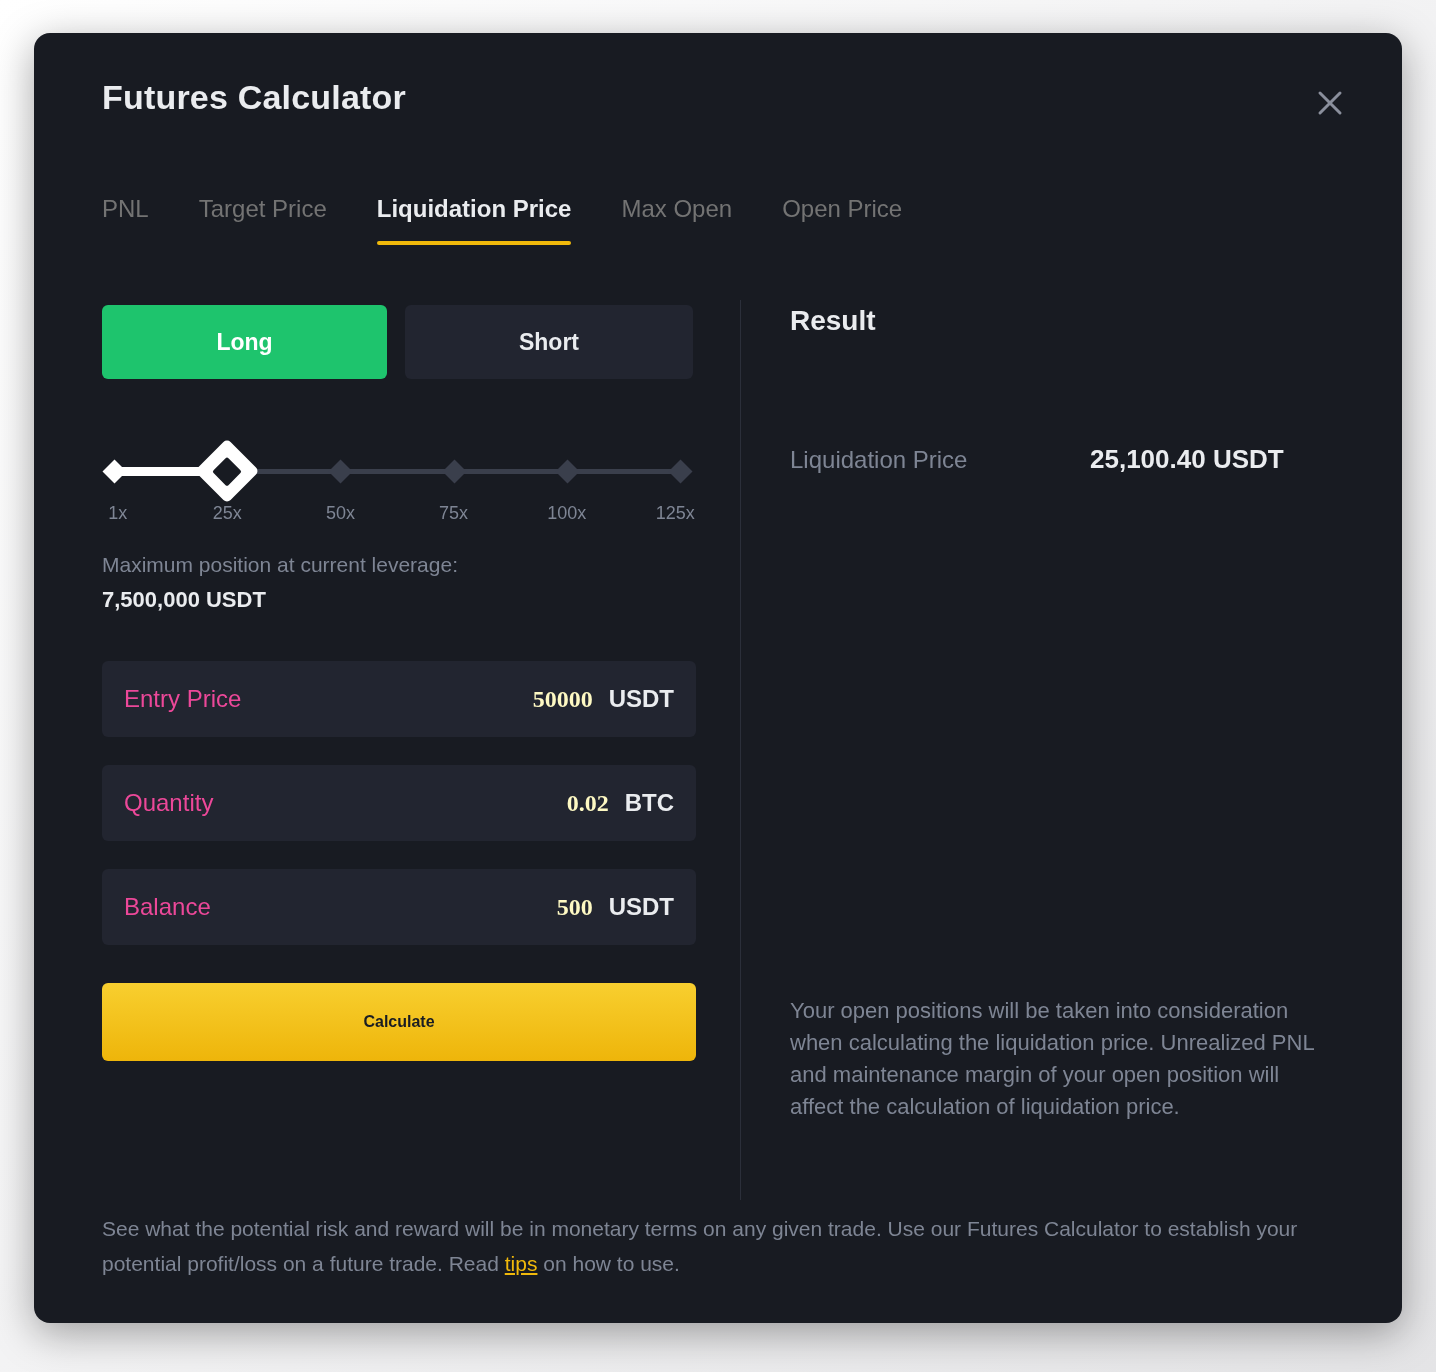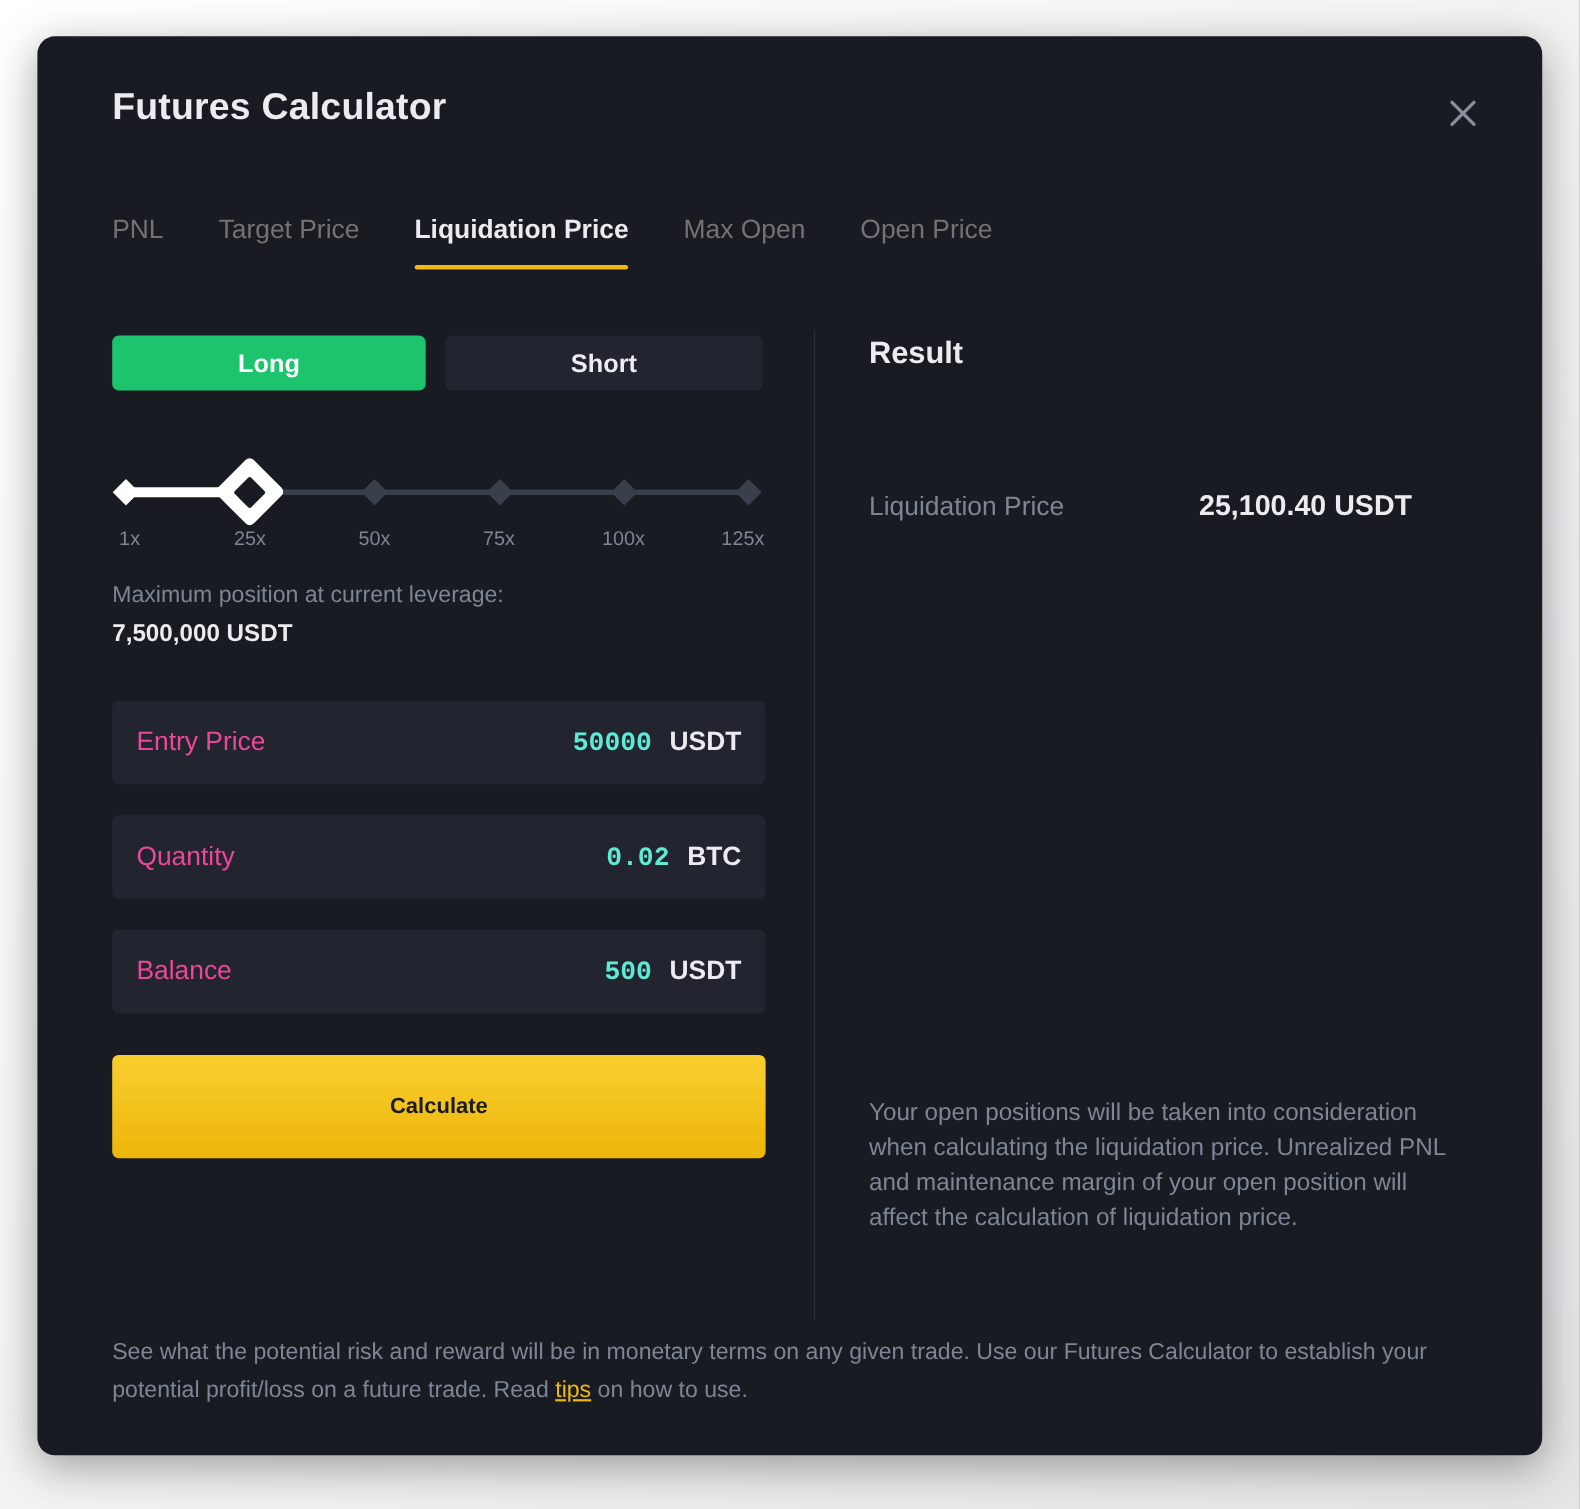--- a/index.html
+++ b/index.html
@@ -142,21 +142,21 @@
     border-right: 8px solid transparent;
     border-top: 10px solid #848c99;
   }
 
   
   #side-row {
     display: flex;
     gap: 18px;
   }
   .side-btn {
-    height: 50px;
+    height: 74px;
     border-radius: 6px;
     display: flex;
     align-items: center;
     justify-content: center;
     font-size: 23px;
     font-weight: bold;
     cursor: pointer;
   }
   #long-button {
     width: 285px;
@@ -275,46 +275,46 @@
   }
   .input-right {
     margin-left: auto;
     display: flex;
     align-items: baseline;
     gap: 16px;
   }
   .input-value {
     font-size: 24px;
     font-weight: bold;
-    color: #5eead4;
+    color: #fef9c3;
     text-align: right;
     background: transparent;
     border: none;
     outline: none;
-    font-family: Liberation Mono, monospace;
+    font-family: Liberation Serif, serif;
     width: 220px;
     padding: 0;
   }
   .input-unit {
     font-size: 24px;
     font-weight: bold;
     color: #eaecef;
   }
 
   
   #calculate-button {
     width: 594px;
-    height: 94px;
+    height: 78px;
     margin-top: 10px;
     border: none;
     border-radius: 6px;
     background: linear-gradient(180deg, #f5c githubfff 0%, #efb80b 100%);
     background: linear-gradient(180deg, #f8cf2f 0%, #eeb50a 100%);
     color: #1a1d23;
-    font-size: 20px;
+    font-size: 16px;
     font-weight: bold;
     font-family: "Liberation Sans", sans-serif;
     cursor: pointer;
   }
 
   
   #result-title {
     font-size: 28px;
     font-weight: bold;
     color: #eaecef;

